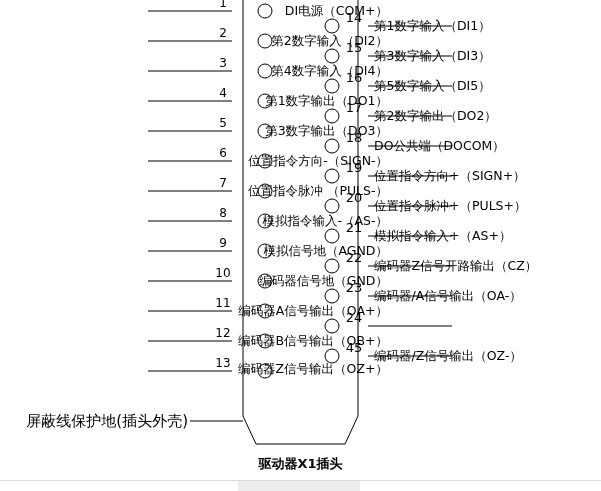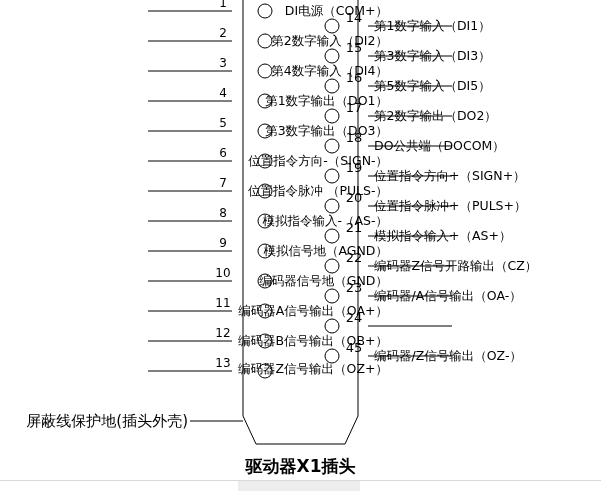--- a/index.html
+++ b/index.html
@@ -59,21 +59,21 @@
     color: #000;
     white-space: nowrap;
     right: 213px;
     text-align: right;
   }
   .caption {
     position: absolute;
     left: 0;
     width: 601px;
     text-align: center;
-    font-size: 17px;
+    font-size: 13px;
     font-weight: bold;
     color: #000;
   }
   .bottom-strip {
     position: absolute;
     left: 0;
     bottom: 0;
     width: 601px;
     height: 10px;
     background: #ffffff;

